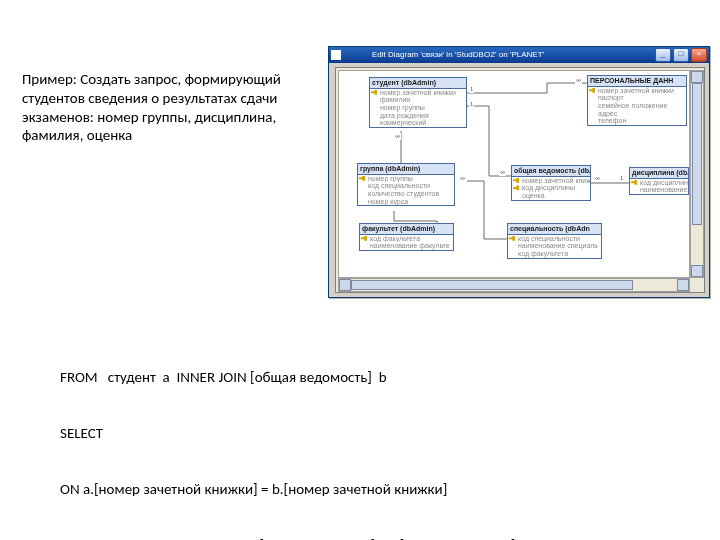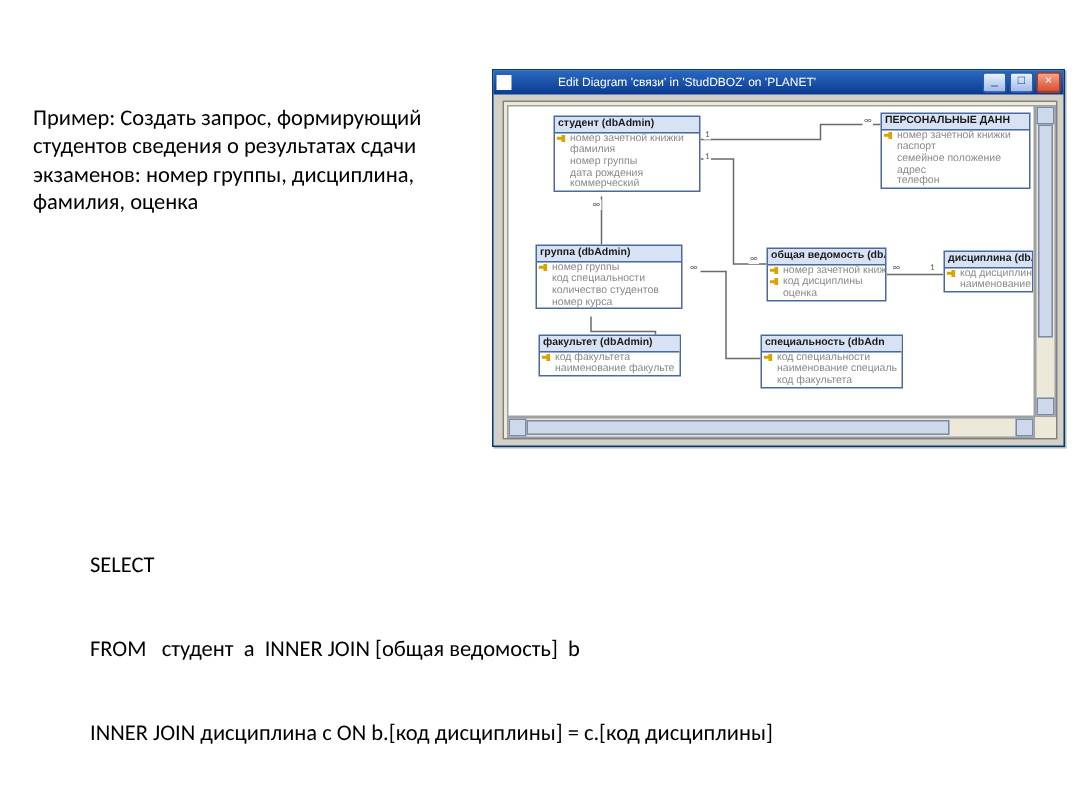--- a/index.html
+++ b/index.html
@@ -264,18 +264,19 @@
       </div>
       <div class="sbar-h">
         <div class="sarrow" style="left:0;top:0;"></div>
         <div class="sbar-thumb-h"></div>
         <div class="sarrow" style="right:0;top:0;"></div>
       </div>
     </div>
   </div>
 
   <div class="sql">
+    <div>FROM   студент  a  INNER JOIN [общая ведомость]  b</div>
     <div>SELECT</div>
-    <div>FROM   студент  a  INNER JOIN [общая ведомость]  b</div>
+    <div>ON a.[номер зачетной книжки] = b.[номер зачетной книжки]</div>
     <div>INNER JOIN дисциплина c ON b.[код дисциплины] = c.[код дисциплины]</div>
   </div>
 
 </div>
 
 </body></html>

